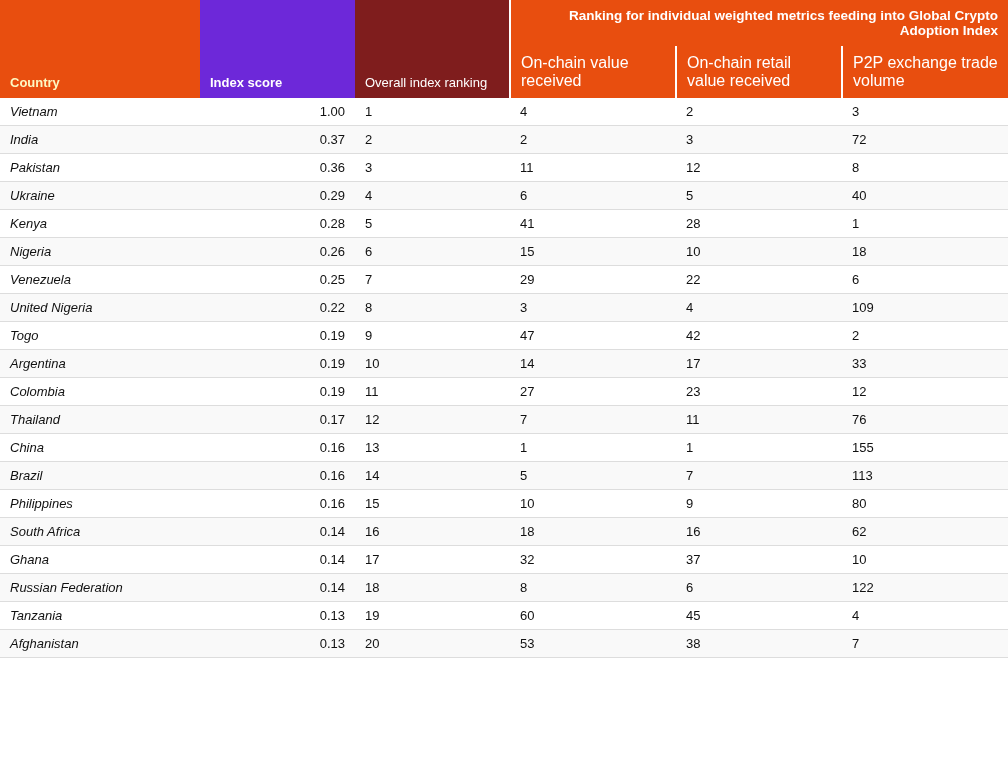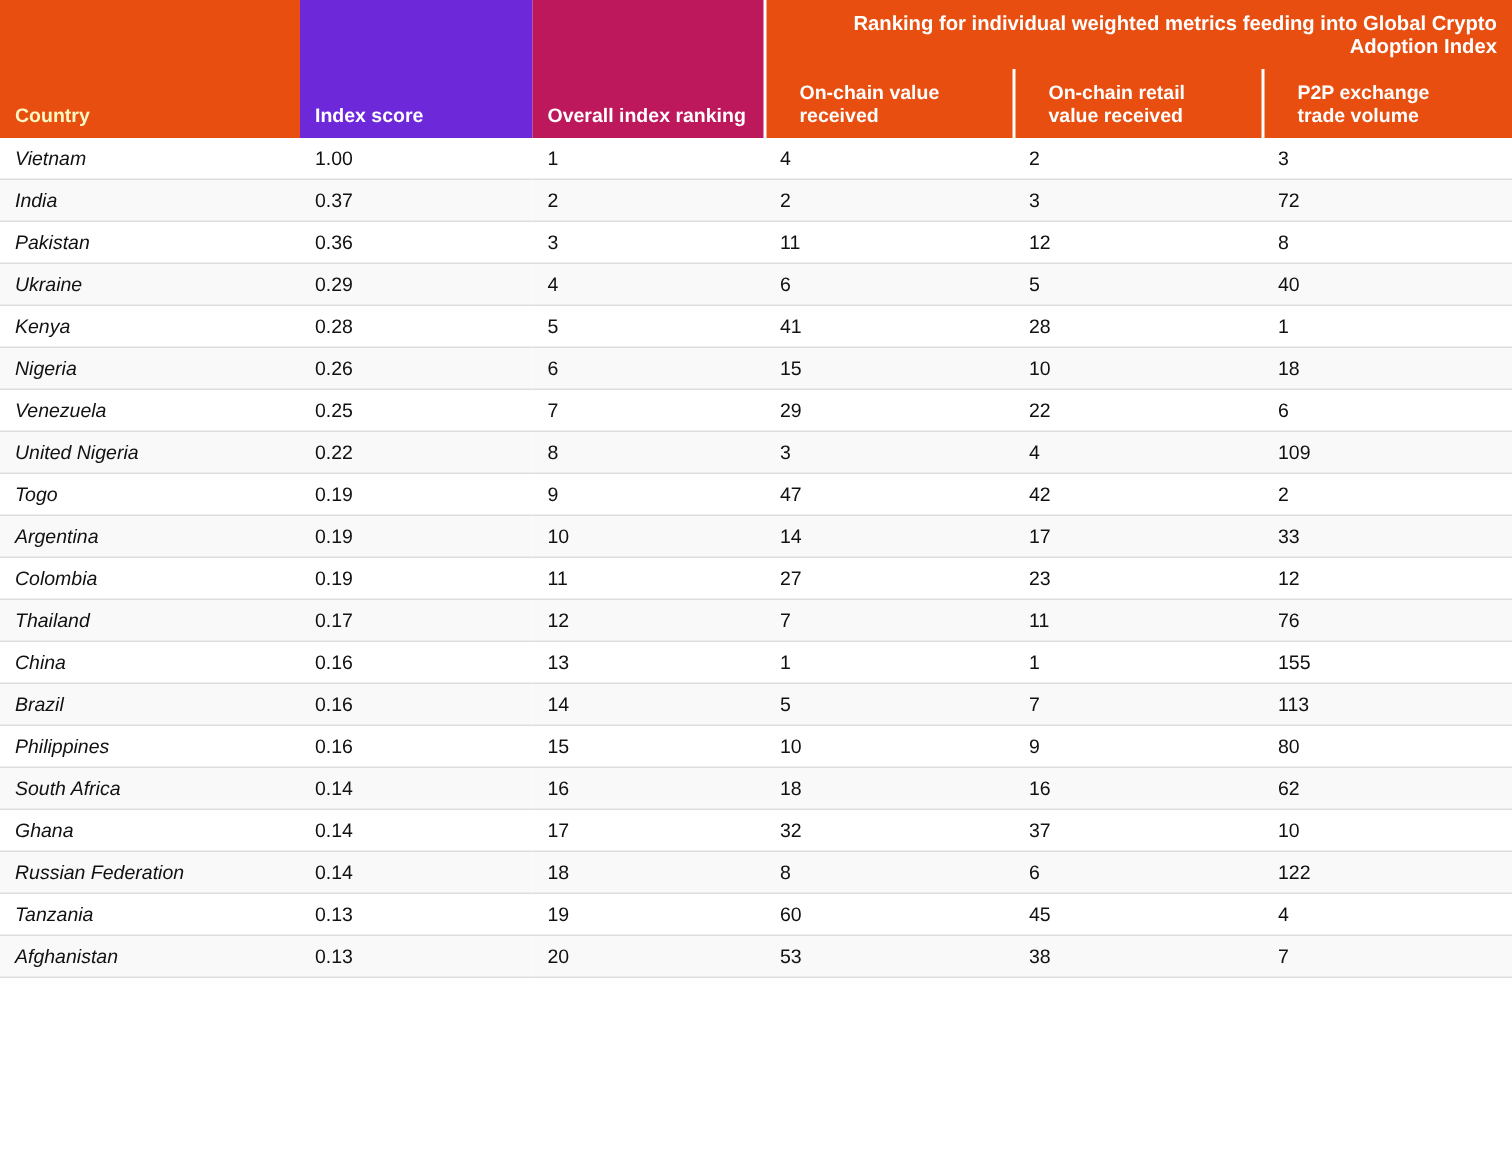--- a/index.html
+++ b/index.html
@@ -28,23 +28,23 @@
     col.col-country { width: 200px; }
     col.col-index   { width: 155px; }
     col.col-ranking { width: 155px; }
     col.col-onchain { width: 166px; }
     col.col-retail  { width: 166px; }
     col.col-p2p     { width: 166px; }
 
     .header-orange {
       background-color: #E84E0F;
       color: #fff;
-      font-weight: bold;
-      font-size: 13px;
-      padding: 8px 22px;
+      font-weight: normal;
+      font-size: 16px;
+      padding: 8px 10px;
       vertical-align: bottom;
       border-right: 1px solid #fff;
     }
 
     .header-orange:last-child {
       border-right: none;
       margin-left: 12px;
     }
 
     .data-row td {
@@ -92,39 +92,39 @@
     td.index-score-header {
       background-color: #6d28d9;
       color: #fff;
       font-weight: bold;
       font-size: 13px;
       padding: 8px 10px;
       vertical-align: bottom;
     }
 
     td.overall-index-header {
-      background-color: #be185d;
+      background-color: #7f1d1d;
       color: #fff;
-      font-weight: bold;
+      font-weight: normal;
       font-size: 13px;
       padding: 8px 10px;
       vertical-align: bottom;
     }
 
     .border-left-white {
       border-left: 2px solid #fff;
     }
 
     td.data-country {
       text-align: left;
       font-style: italic;
     }
 
     td.data-score {
-      text-align: left;
+      text-align: right;
     }
 
     td.data-rank {
       text-align: left;
     }
   </style>
 </head>
 <body>
 
 <div class="table-container">

